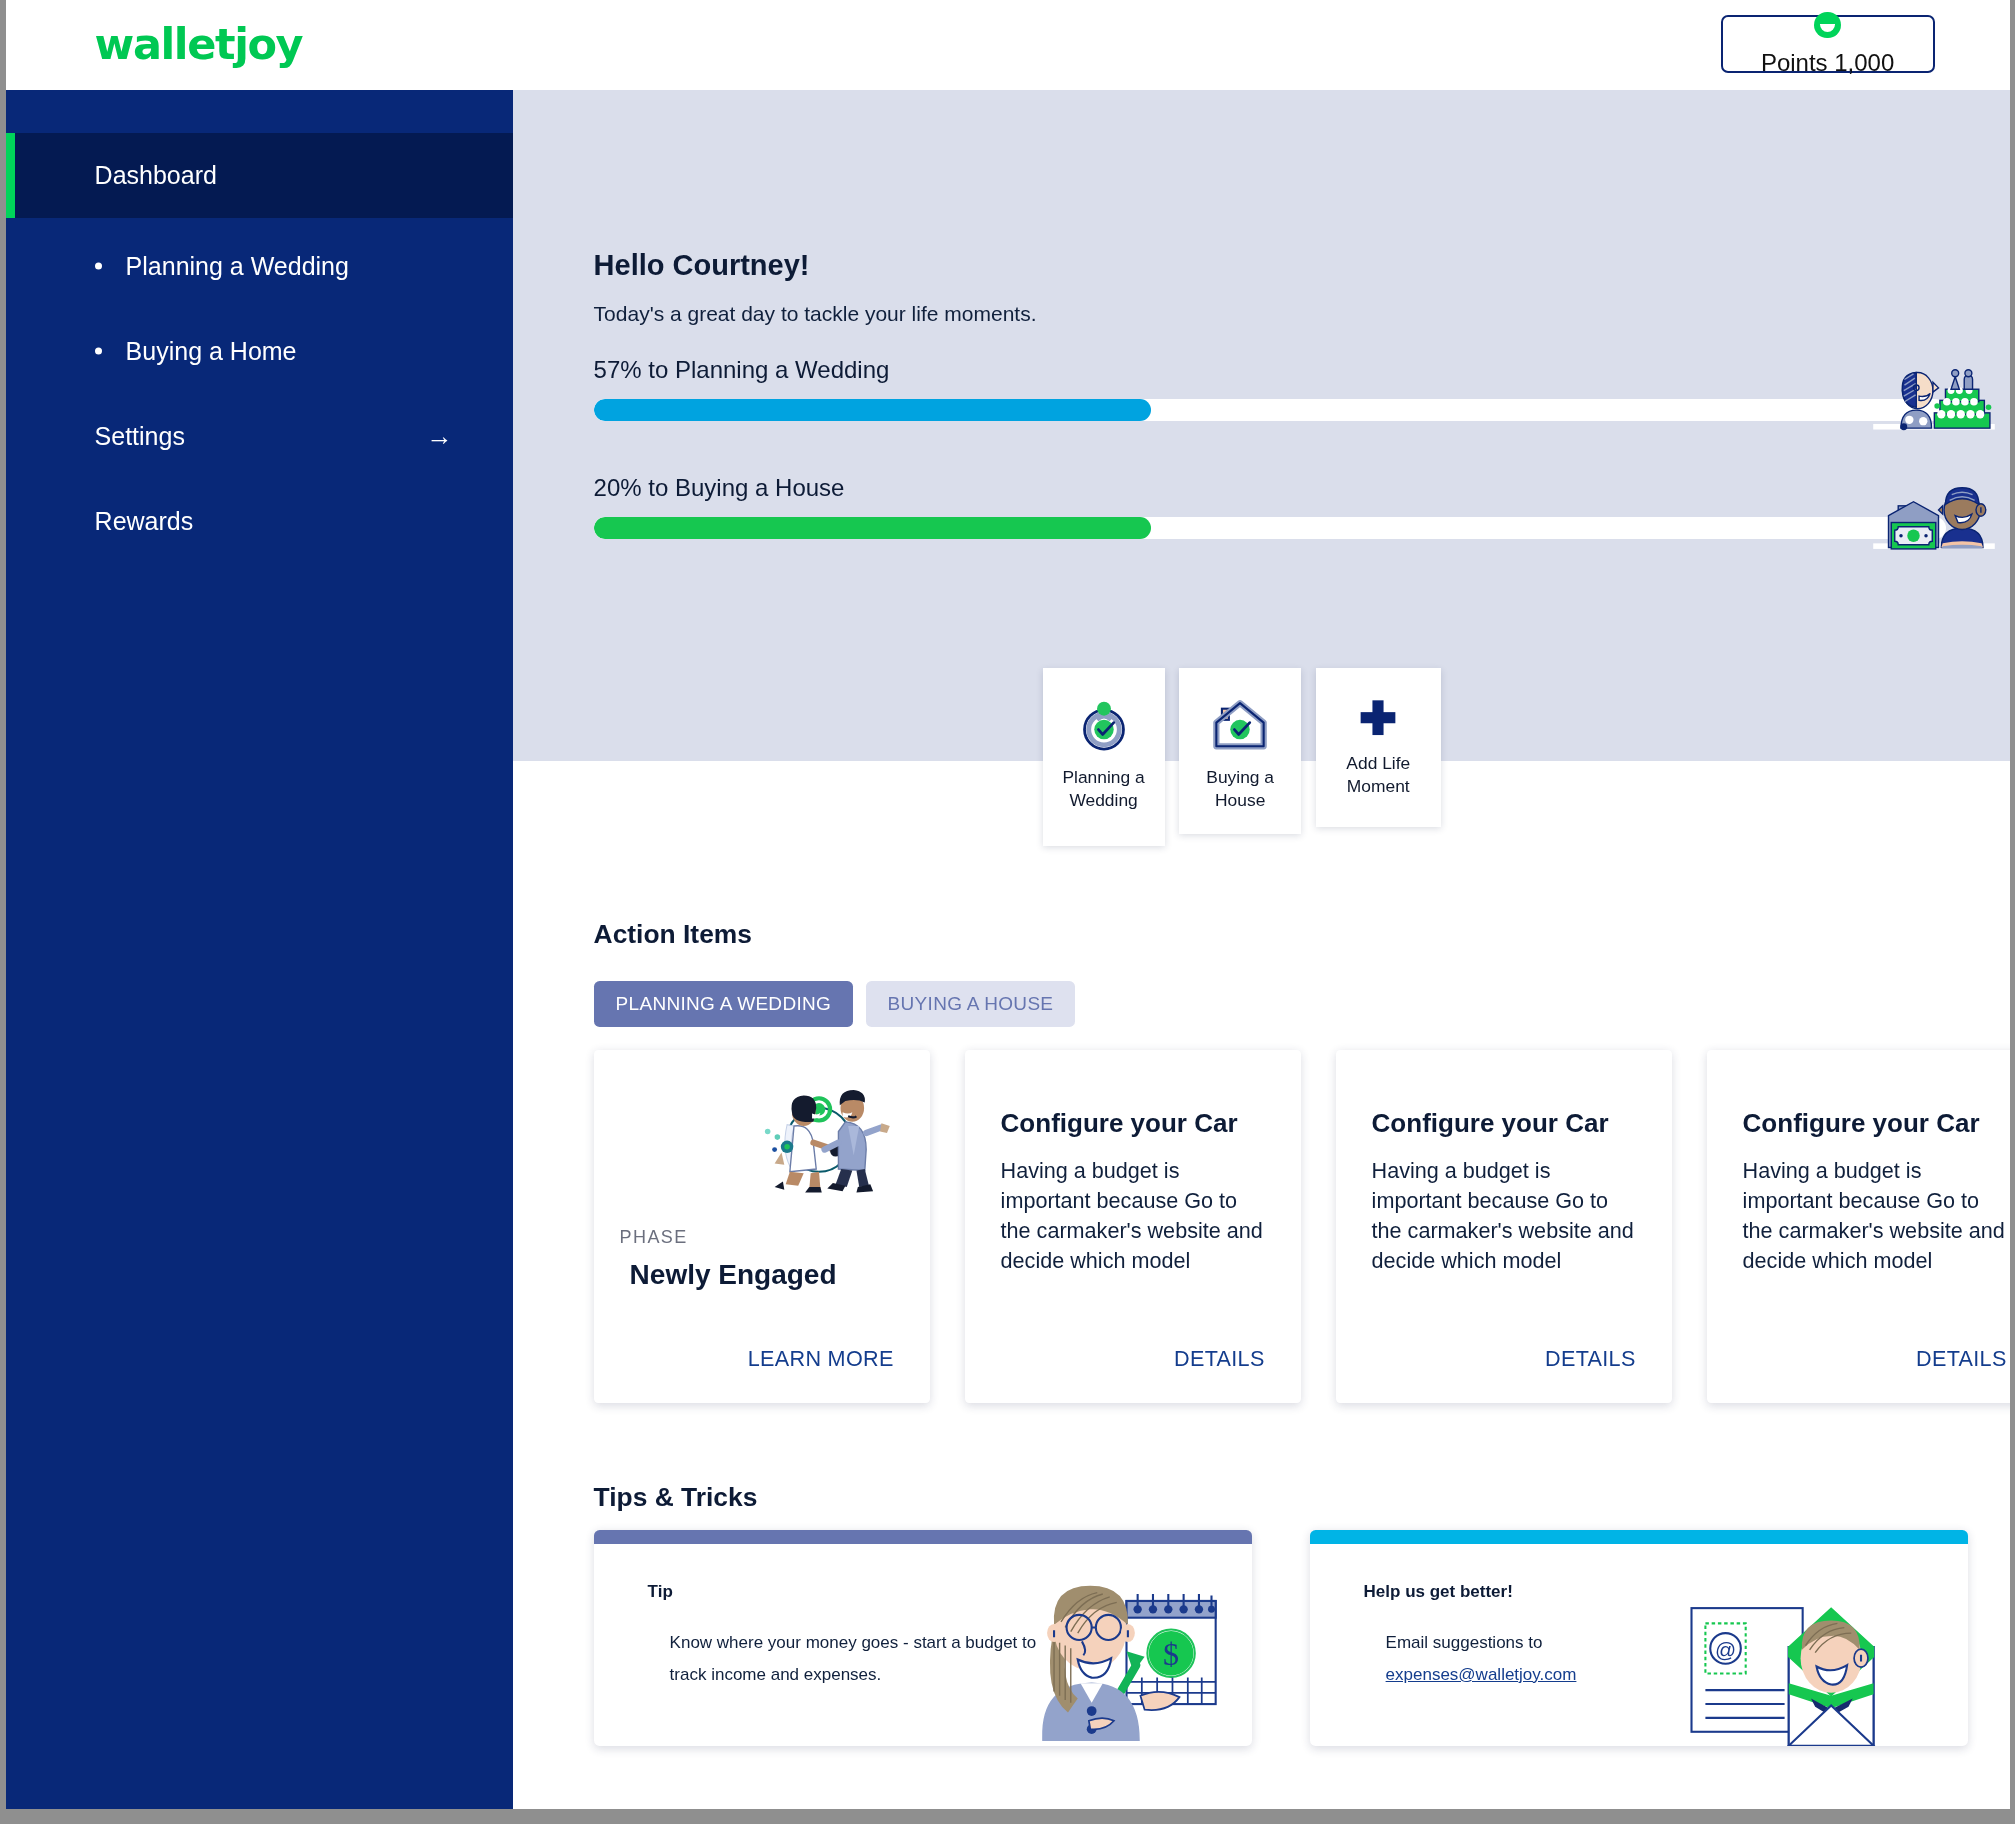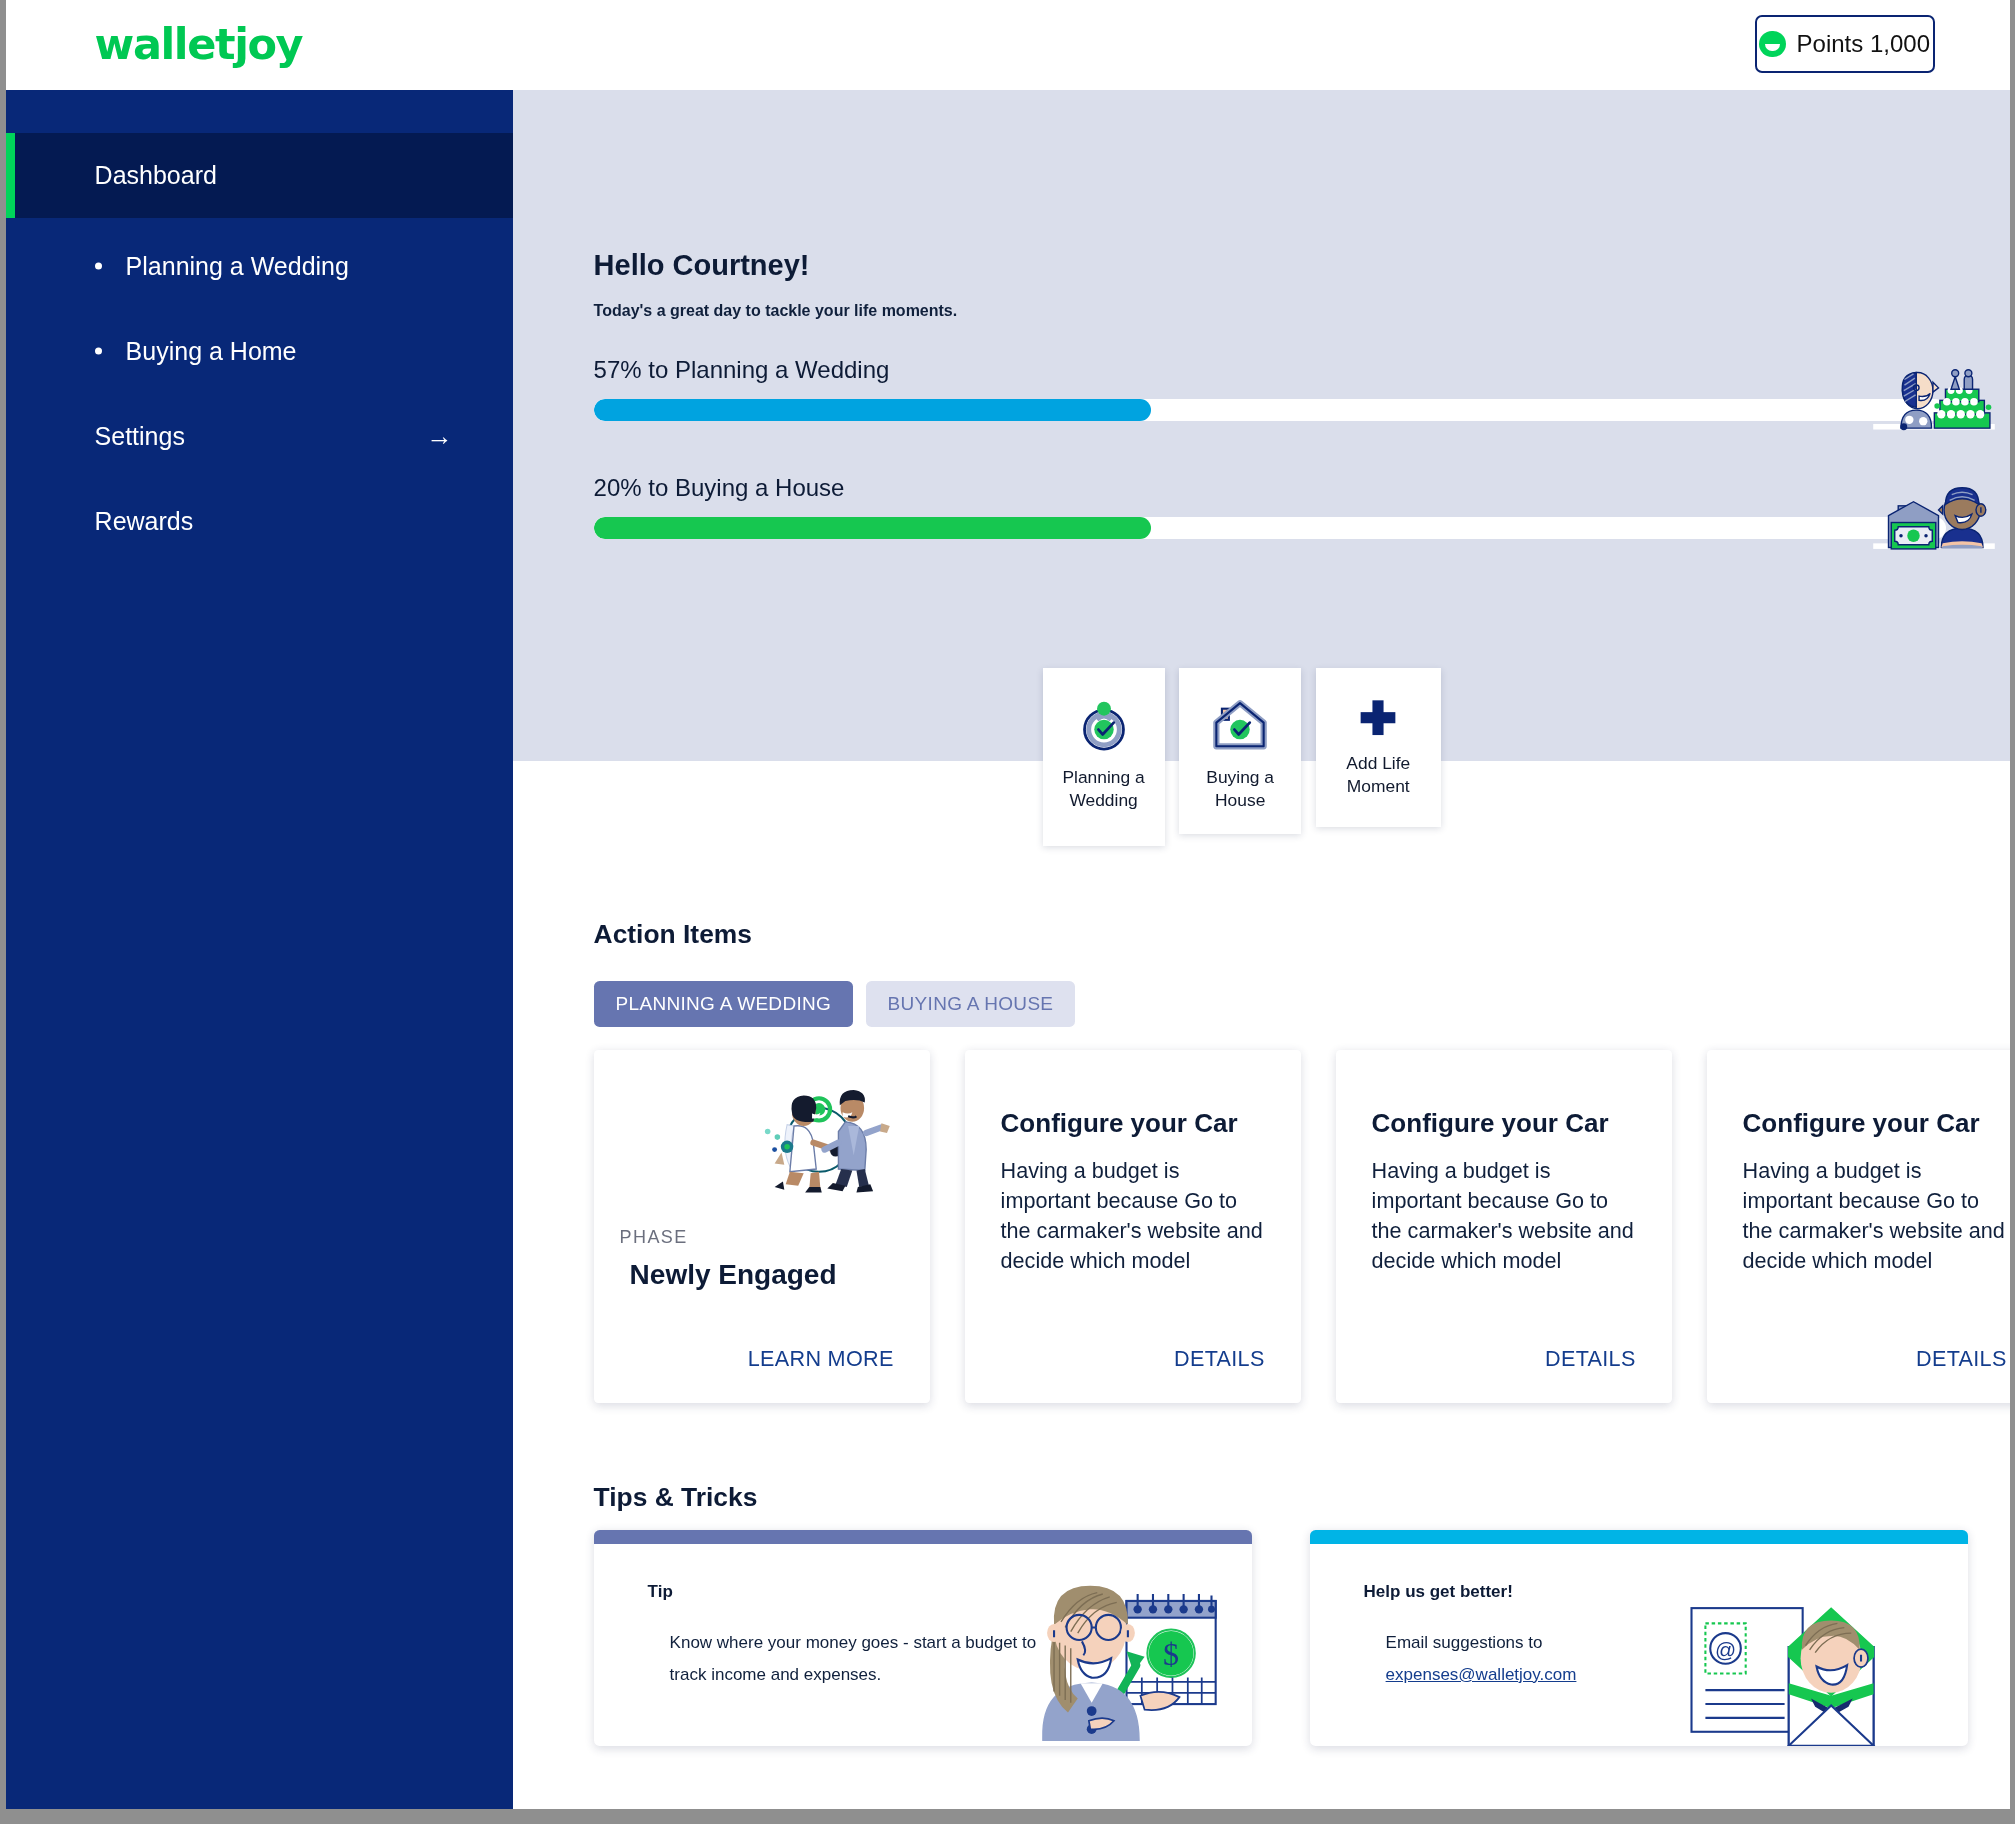--- a/index.html
+++ b/index.html
@@ -26,25 +26,26 @@
   }
   .logo {
     position: absolute; left: 89px; top: 19.5px;
     font-size: 43px; font-weight: 700;
     color: #00c853; letter-spacing: -1.4px;
     font-family: "DejaVu Sans", sans-serif;
     line-height: 49px;
   }
   .points-pill {
     position: absolute; right: 75px; top: 15.3px;
-    width: 180px; height: 58px;
+    width: 214px; height: 58px;
     border: 2.1px solid #0a2472; border-radius: 7px;
     background: #fff;
     display: flex; align-items: center; justify-content: center;
     gap: 11px;
+    flex-direction: column;
   }
   .points-icon {
     width: 26.4px; height: 26.4px; border-radius: 50%;
     background: #00d45a; position: relative; flex: none;
   }
   .points-icon::after {
     content: ""; position: absolute;
     left: 5.6px; top: 12.5px; width: 15.3px; height: 7.7px;
     background: #fff; border-radius: 0 0 8.3px 8.3px;
   }
@@ -93,21 +94,21 @@
     position: absolute; left: 0; top: 0;
     width: 1501px; height: 671px;
     background: #dadeeb;
   }
   .hero-title {
     position: absolute; left: 81px; top: 159px;
     font-size: 29px; font-weight: 700; color: #0d1b36;
   }
   .hero-sub {
     position: absolute; left: 81px; top: 212px;
-    font-size: 16px; color: #10203c; font-weight: bold;
+    font-size: 21px; color: #10203c;
   }
 
   .progress-block { position: absolute; left: 81px; }
   .progress-label { font-size: 24px; color: #0d1b36; margin-bottom: 15.3px; }
   .progress-track {
     width: 1352px; height: 22px; border-radius: 11px;
     background: #ffffff; overflow: hidden;
   }
   .progress-fill { height: 100%; border-radius: 11px; }
 

